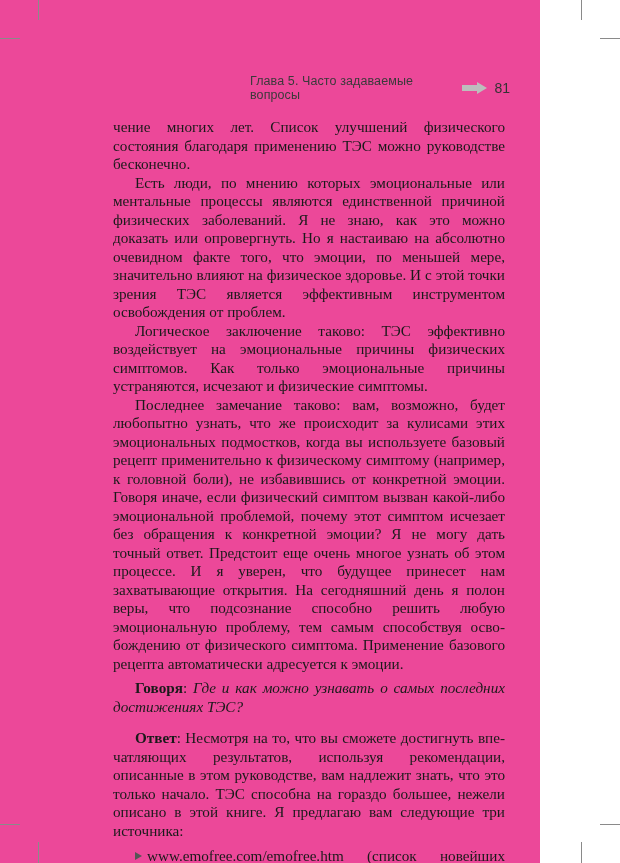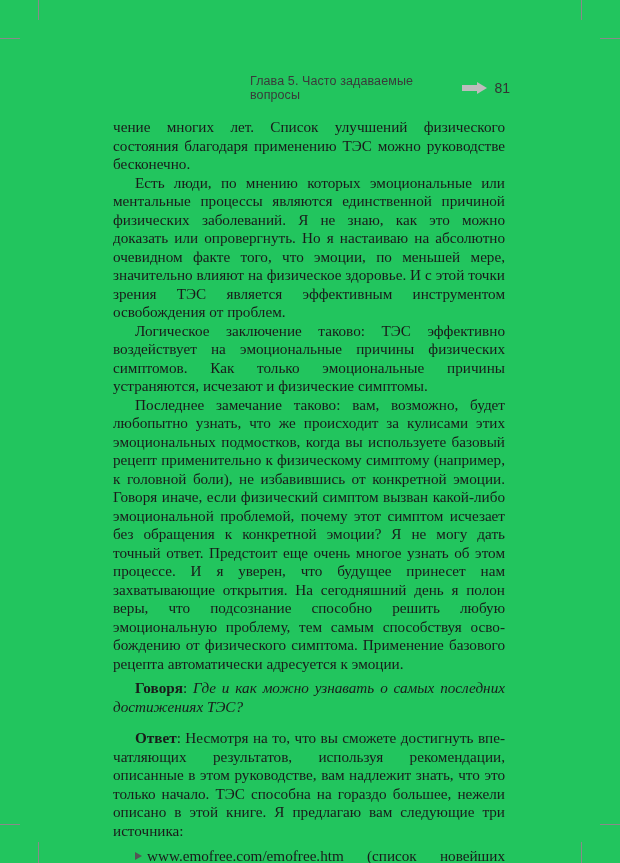--- a/index.html
+++ b/index.html
@@ -1,17 +1,17 @@
 <!DOCTYPE html>
 <html><head>
 <meta charset="utf-8">
 <style>
   html, body { margin:0; padding:0; background:#ffffff; }
   body { width:620px; height:863px; position:relative; overflow:hidden; }
-  .page { position:absolute; left:0; top:0; width:620px; height:863px; background:#22c55e; }
+  .page { position:absolute; left:0; top:0; width:540px; height:863px; background:#ec4899; }
   .crop { position:absolute; background:#8a8a8a; }
   .header { position:absolute; top:78px; left:250px; width:260px; height:20px;
             font-family:"Liberation Sans", sans-serif; font-size:12.5px; color:#3a3a3a;
             display:flex; align-items:center; justify-content:flex-end; }
   .header .title { letter-spacing:0.1px; }
   .header .arrow { width:26px; height:12px; margin:0 8px 0 10px; position:relative; display:inline-block; }
   .header .arrow .shaft { position:absolute; left:0; top:3px; width:16px; height:6px; background:#bdbdbd; }
   .header .arrow .head { position:absolute; left:15px; top:0; width:0; height:0;
                          border-top:6px solid transparent; border-bottom:6px solid transparent; border-left:10px solid #bdbdbd; }
   .header .pageno { font-weight:normal; font-size:14px; color:#333; }

